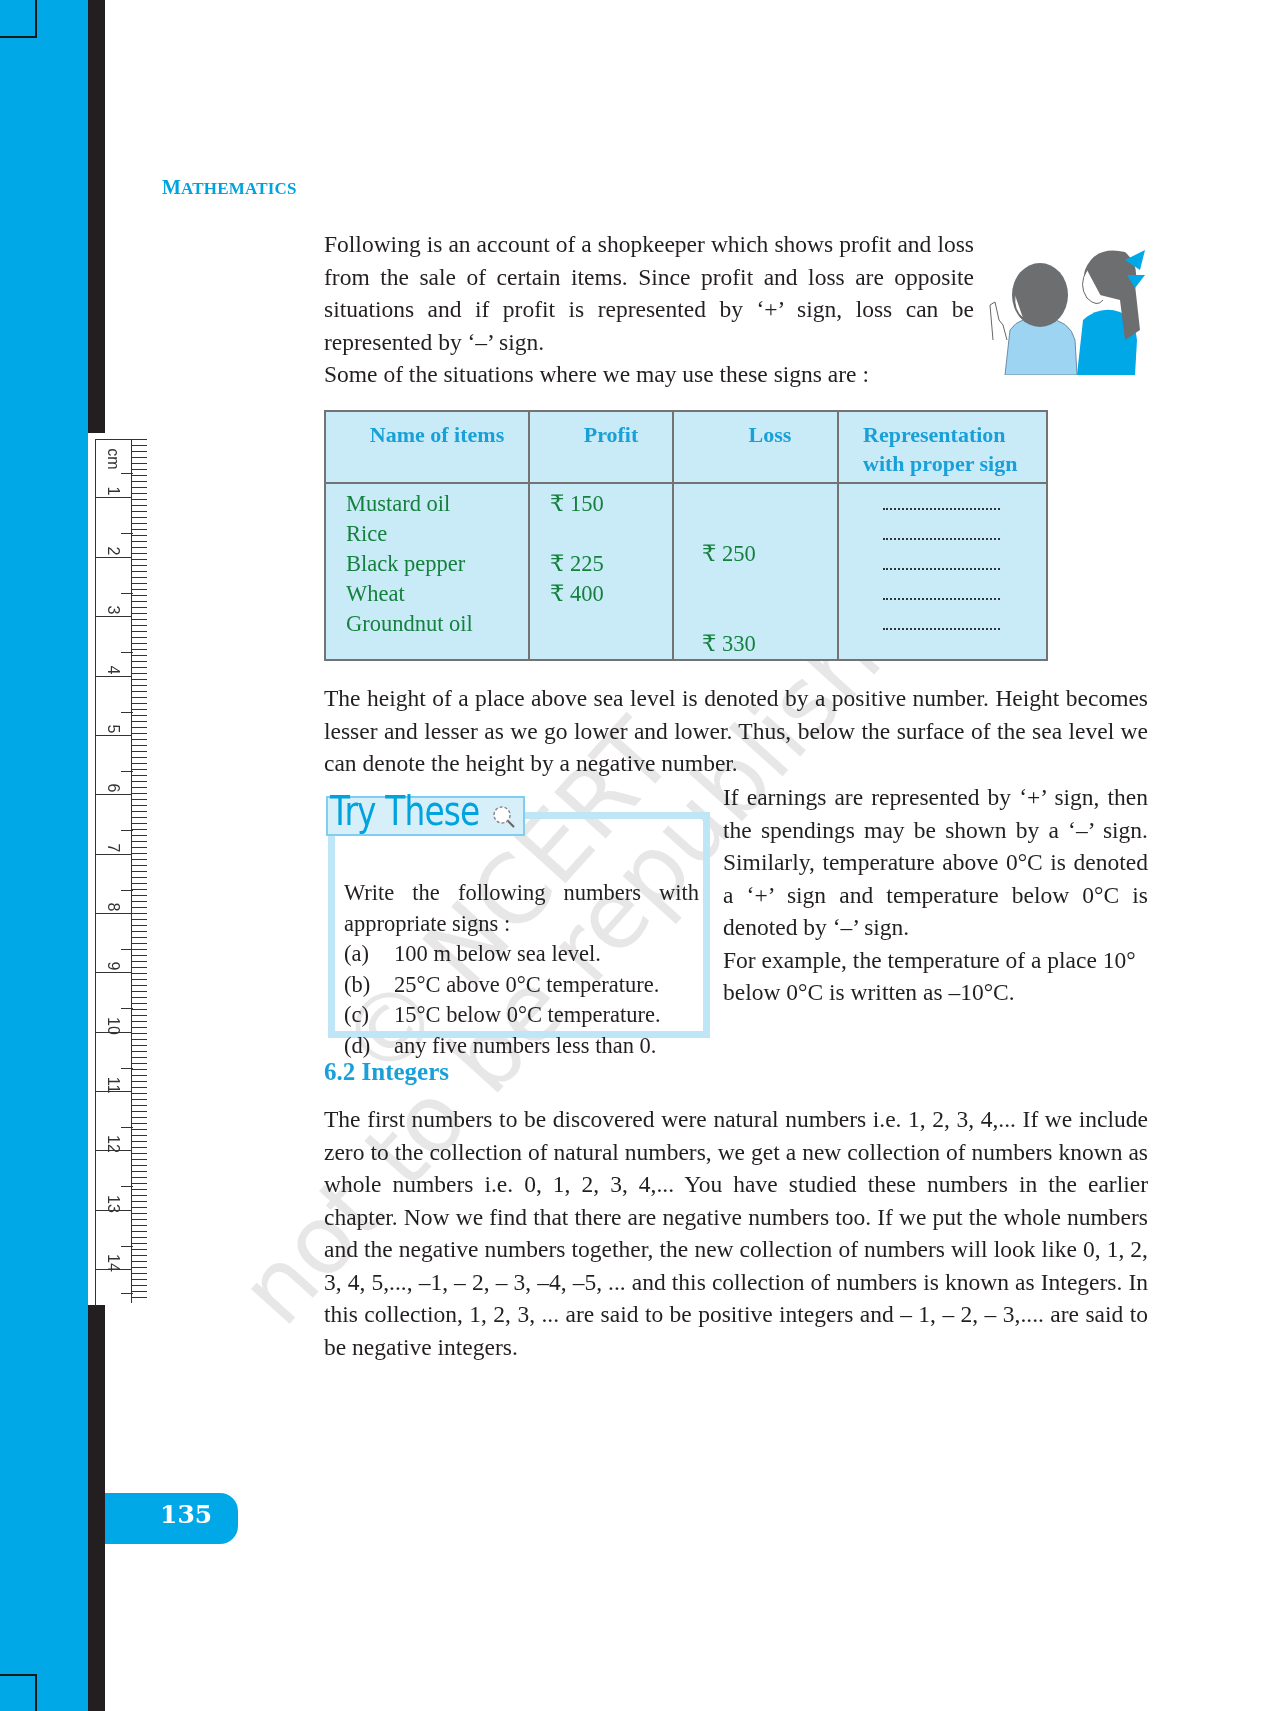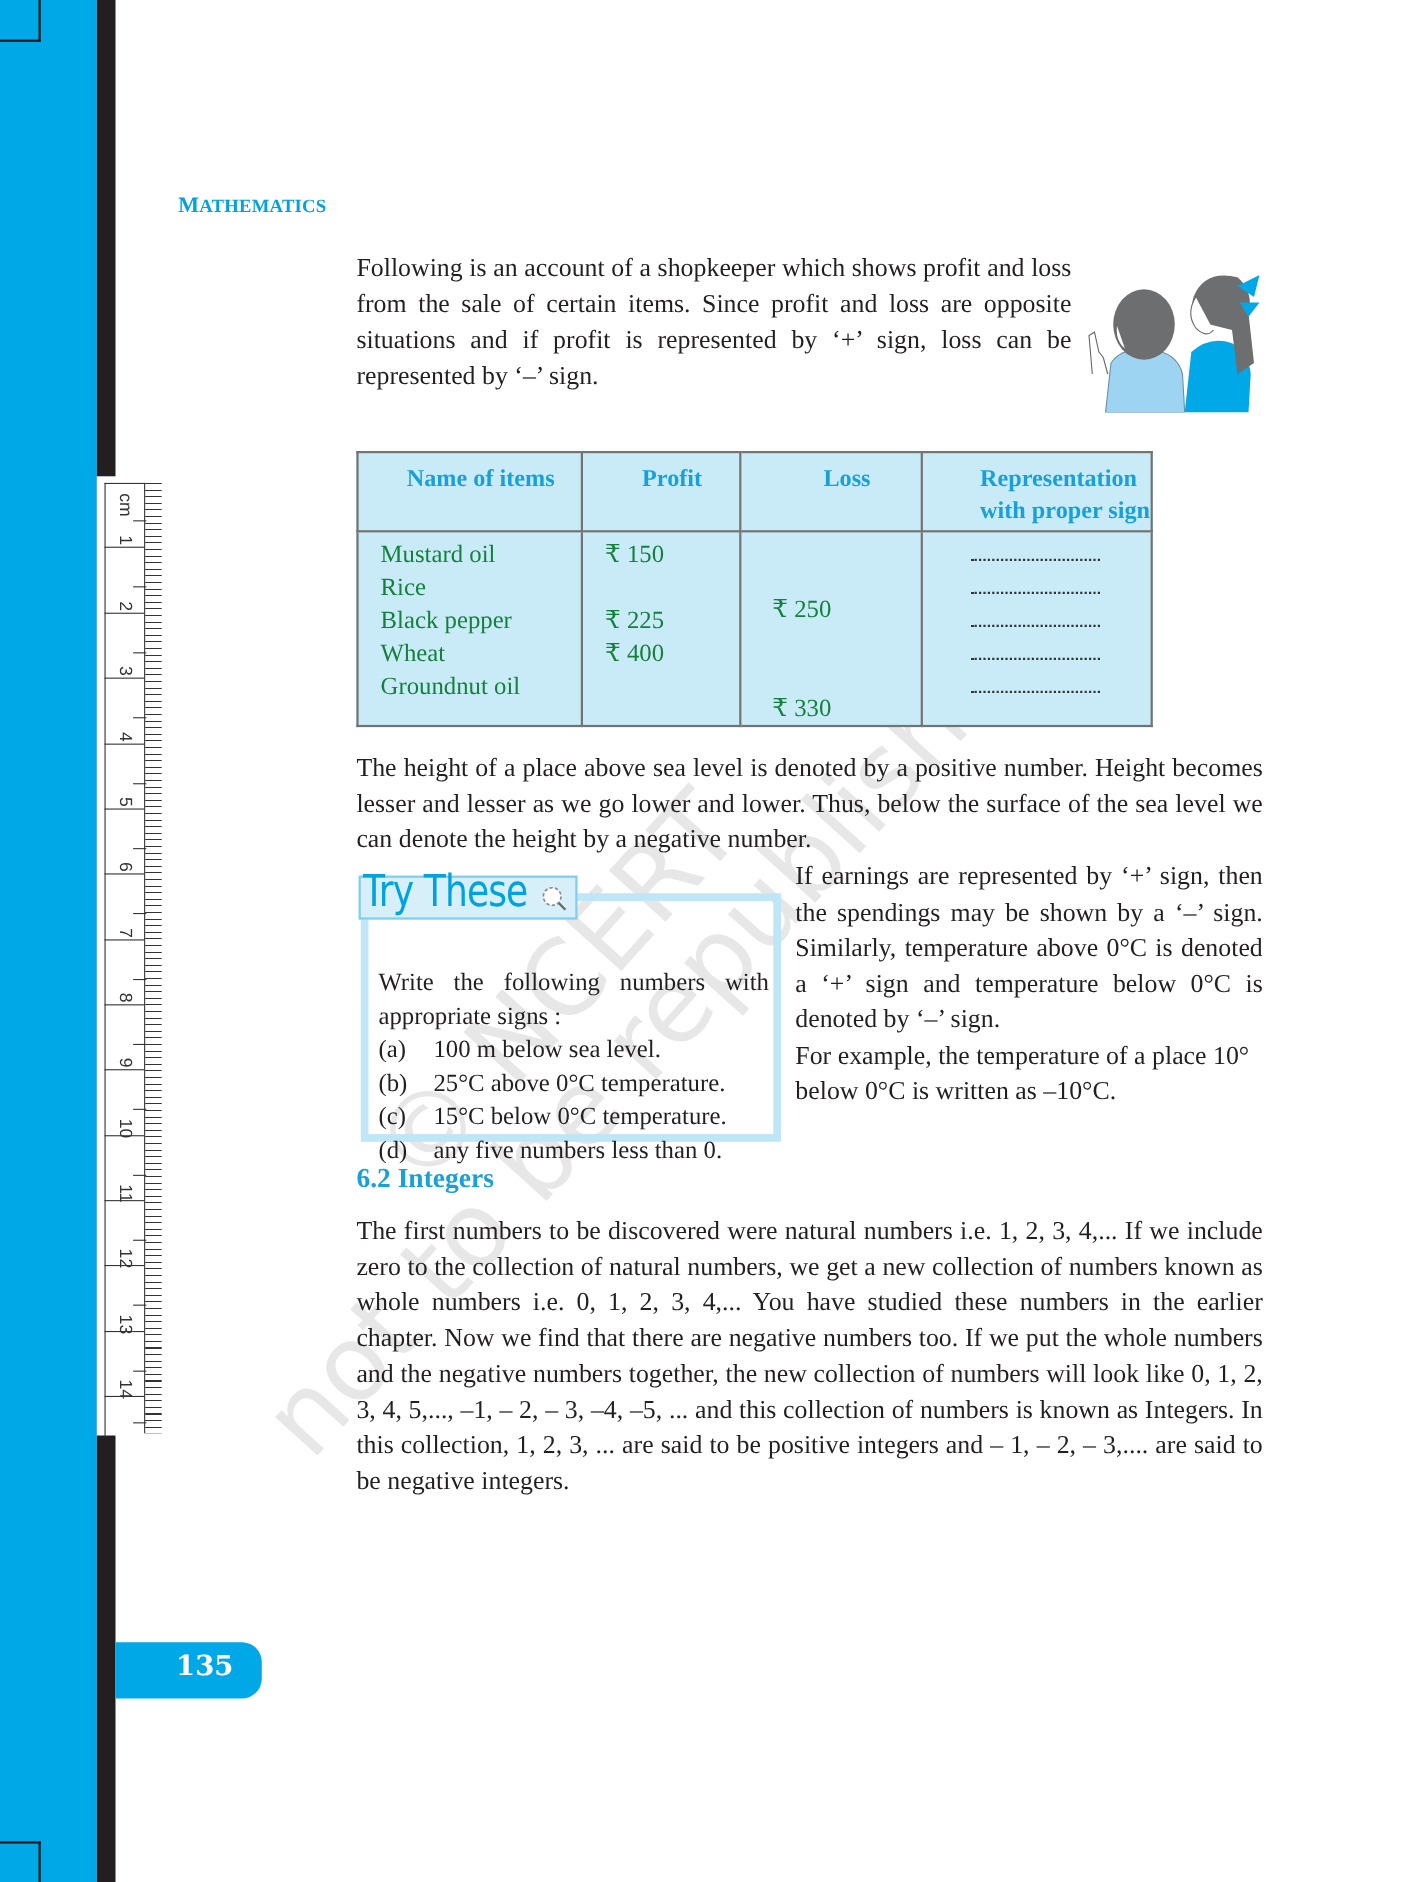--- a/index.html
+++ b/index.html
@@ -127,20 +127,21 @@
   <div class="ruler-half" style="top:860px;"></div>
 </div>
 
 <div class="abs wm wm1">© NCERT</div>
 <div class="abs wm wm2">not to be republished</div>
 
 <div class="abs running-head"><span class="big">M</span><span>ATHEMATICS</span></div>
 
 <div class="abs para p-intro">
   <div style="text-align:justify;">Following is an account of a shopkeeper which shows profit and loss from the sale of certain items. Since profit and loss are opposite situations and if profit is represented by ‘+’ sign, loss can be represented by ‘–’ sign.</div>
+  <div>Some of the situations where we may use these signs are :</div>
 </div>
 
 <div class="abs illus">
   <svg width="170" height="145" viewBox="0 0 170 145">
 
     <path d="M30 145 L35 100 Q45 85 70 88 Q95 90 100 110 L102 145 Z" fill="#9dd4f2" stroke="#6a8fa5" stroke-width="1"></path>
 
     <ellipse cx="65" cy="65" rx="28" ry="32" fill="#6d6e70"></ellipse>
     <path d="M40 65 Q38 80 48 88" fill="#fff" stroke="#666" stroke-width="1"></path>
 
@@ -156,21 +157,21 @@
     <path d="M152 45 L170 45 L160 58 Z" fill="#00a8e8"></path>
   </svg>
 </div>
 
 <table class="abs tbl">
   <tbody>
       <tr style="height:72px;">
     <th style="width:182px; padding:8px 0 0 20px;"><span class="th-text">Name of items</span></th>
     <th style="width:122px; padding:8px 0 0 20px;"><span class="th-text">Profit</span></th>
     <th style="width:134px; padding:8px 0 0 29px;"><span class="th-text">Loss</span></th>
-    <th style="padding:8px 0 0 52px;margin-top:39px;">
+    <th style="padding:8px 0 0 24px;margin-top:39px;">
       <div class="th-text">Representation</div>
       <div class="th-text">with proper sign</div>
     </th>
   </tr>
   <tr>
     <td style="padding:5px 0 0 20px;">
       <div class="cell-text">Mustard oil</div>
       <div class="cell-text">Rice</div>
       <div class="cell-text">Black pepper</div>
       <div class="cell-text">Wheat</div>

